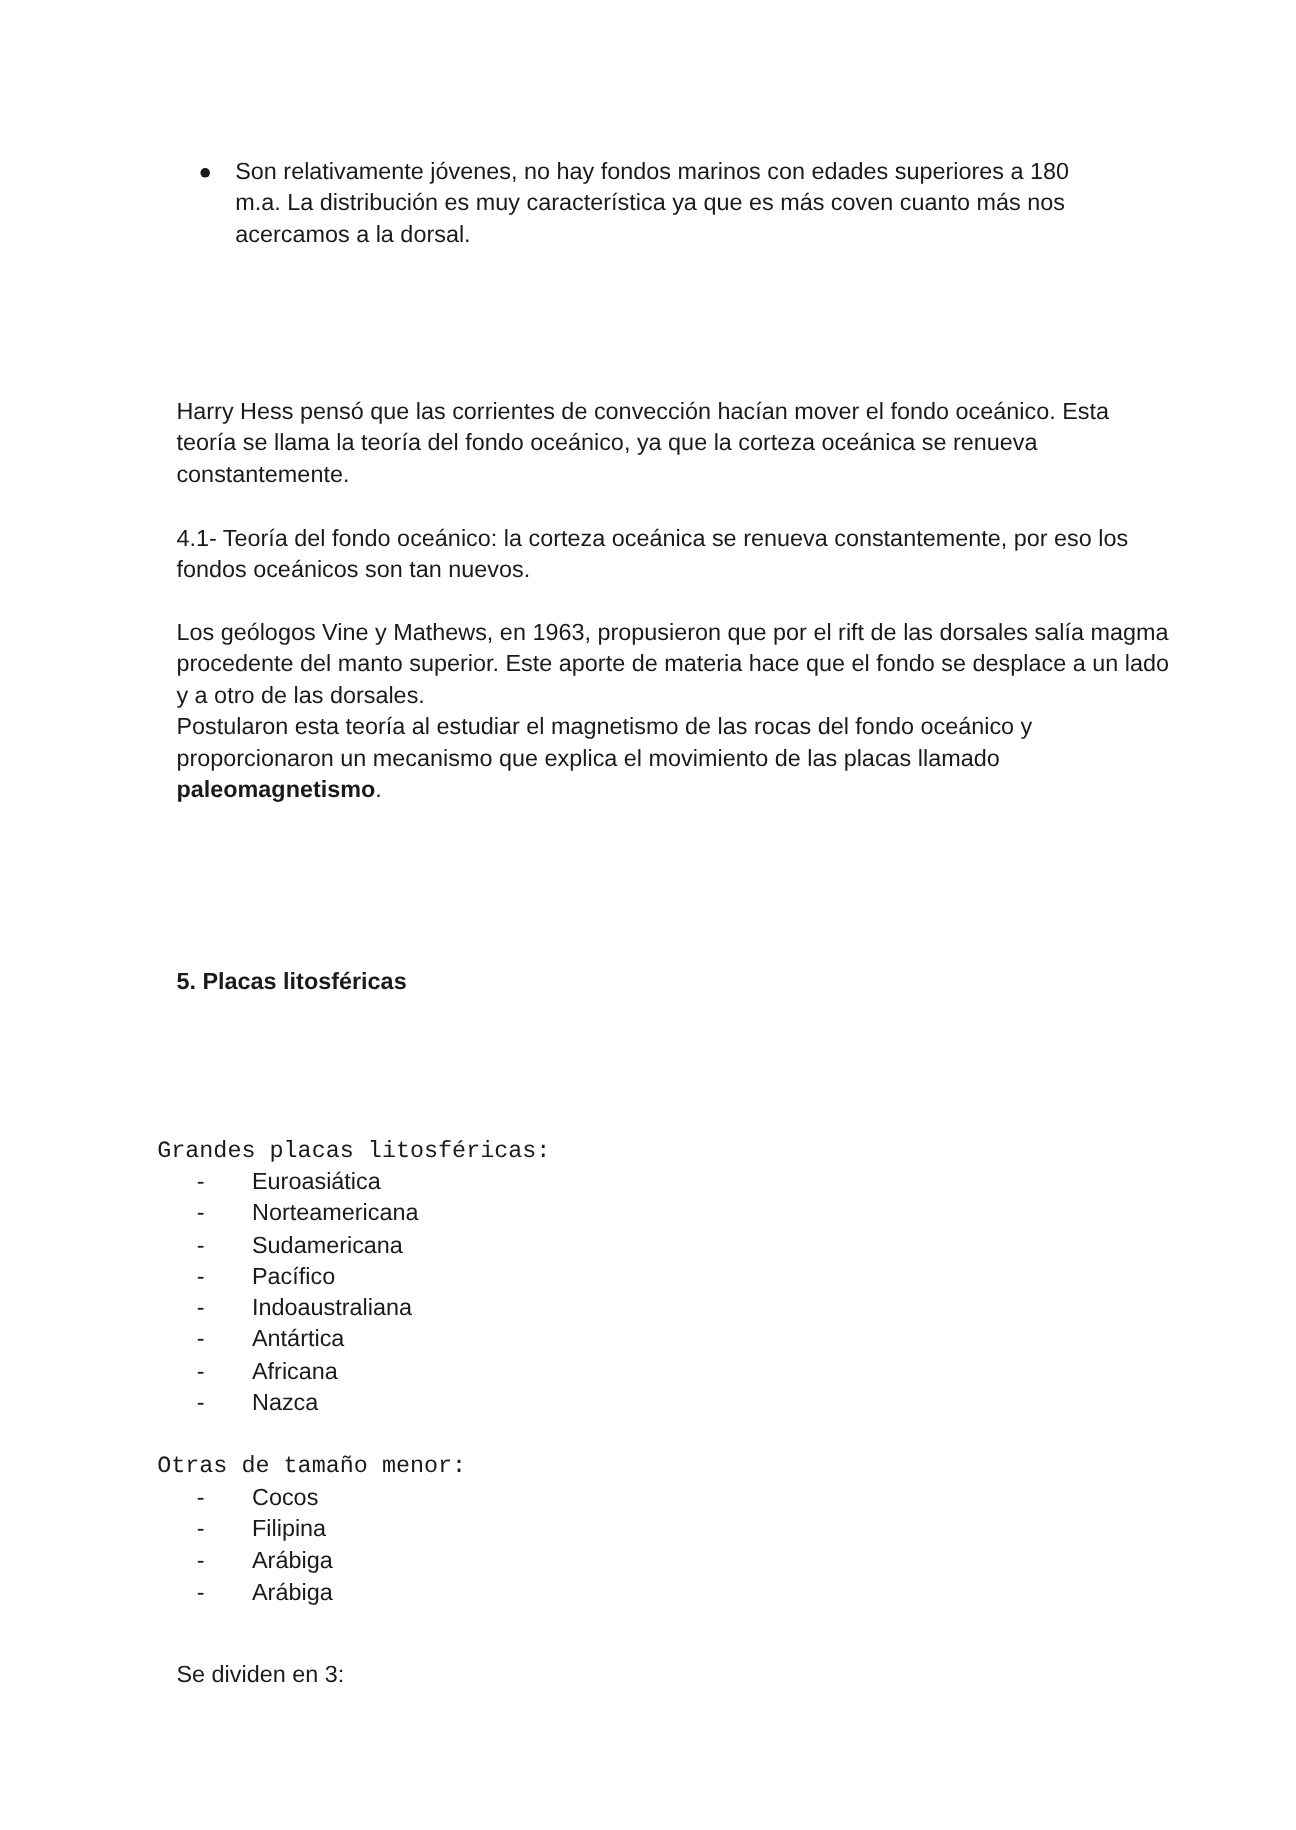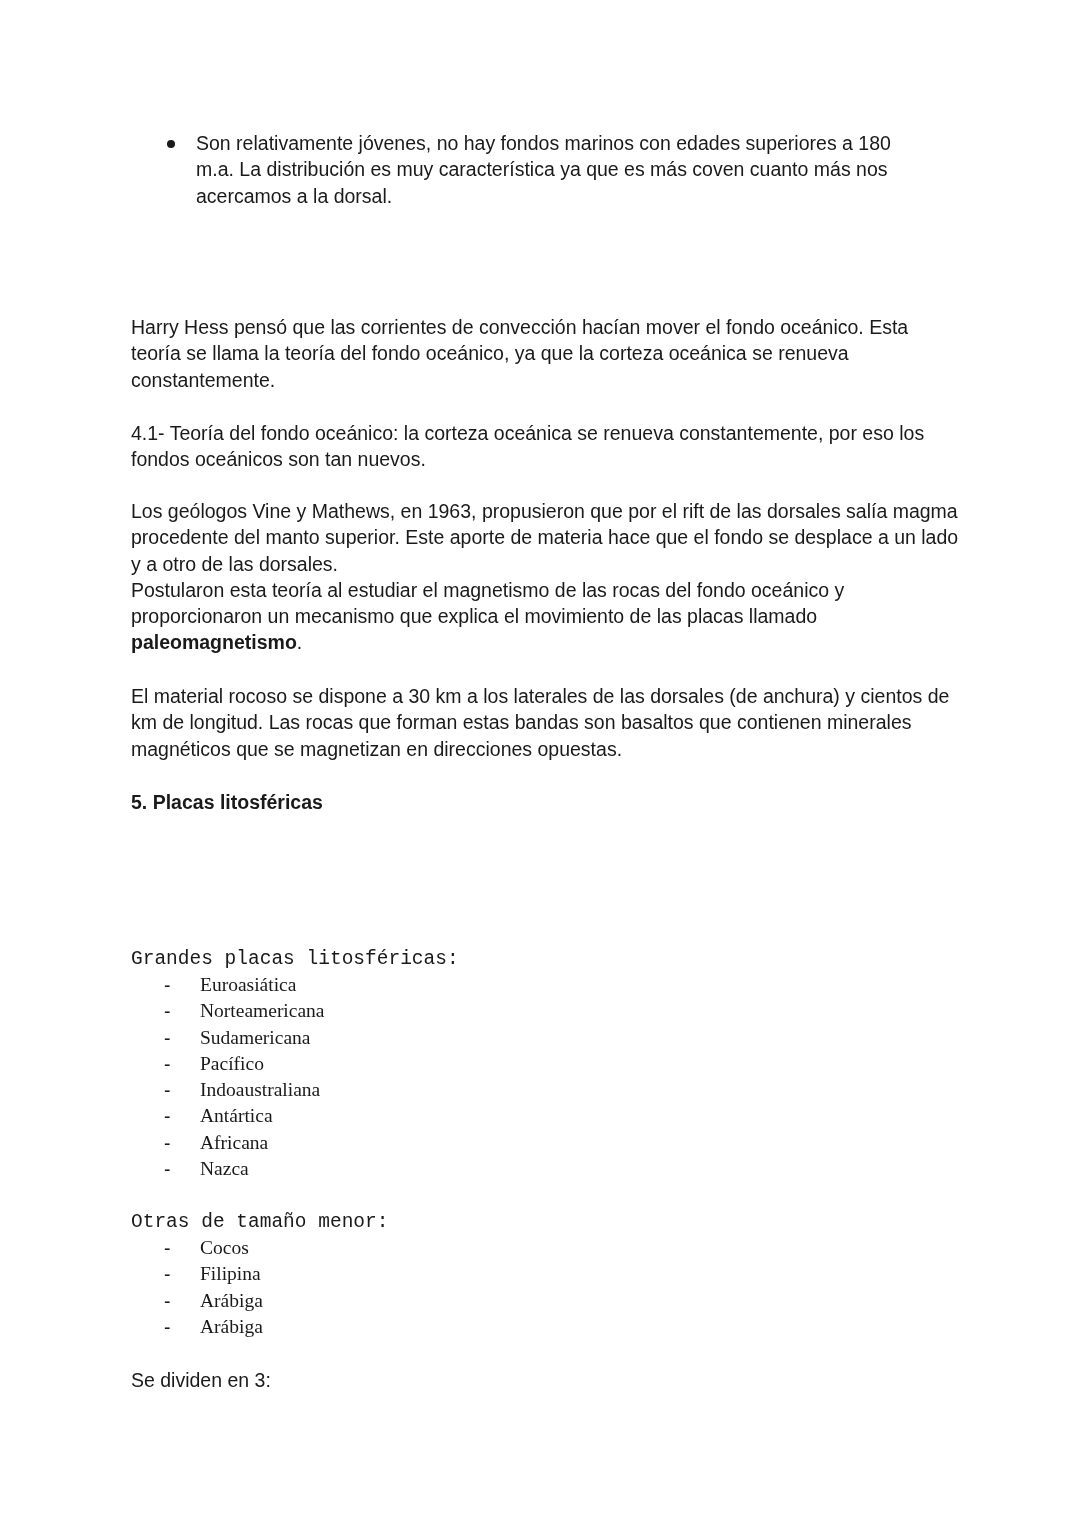--- a/index.html
+++ b/index.html
@@ -22,21 +22,21 @@
       left: 0;
       top: 0;
       width: 1080px;
       height: 1525px;
       border-radius: 17px;
     }
     .block {
       position: absolute;
       left: 131px;
       width: 830px;
-      margin: 0;
+      margin: 16px;
     }
     .bullet-item {
       position: absolute;
       left: 131px;
       width: 830px;
     }
     .bullet-dot {
       position: absolute;
       left: 36px;
       top: 10px;
@@ -71,23 +71,22 @@
     .dash-list li {
       position: relative;
       height: 26.3px;
     }
     .dash-list .dash {
       position: absolute;
       left: 33px;
     }
     .dash-list .item-text {
       position: absolute;
-      left: 69px;
+      left: 79px;
       white-space: nowrap;
-      font-family: Liberation Serif, serif;
     }
   </style>
 </head>
 <body>
 
 <div class="page">
 
   <div class="bullet-item" style="top:130px;">
     <span class="bullet-dot"></span>
     <span class="bullet-text">Son relativamente jóvenes, no hay fondos marinos con edades superiores a 180 m.a. La distribución es muy característica ya que es más coven cuanto más nos acercamos a la dorsal.</span>
@@ -97,21 +96,20 @@
   <p class="block" style="top:314px;">Harry Hess pensó que las corrientes de convección hacían mover el fondo oceánico. Esta teoría se llama la teoría del fondo oceánico, ya que la corteza oceánica se renueva constantemente.</p>
 
   <p class="block" style="top:420px;">4.1- Teoría del fondo oceánico: la corteza oceánica se renueva constantemente, por eso los fondos oceánicos son tan nuevos.</p>
 
   <div class="block" style="top:498px;">
     <span>Los geólogos Vine y Mathews, en 1963, propusieron que por el rift de las dorsales salía magma procedente del manto superior. Este aporte de materia hace que el fondo se desplace a un lado y a otro de las dorsales.</span><br>
     <span>Postularon esta teoría al estudiar el magnetismo de las rocas del fondo oceánico y proporcionaron un mecanismo que explica el movimiento de las placas llamado</span>
     <span class="bold">paleomagnetismo</span><span>.</span>
   </div>
 
-  <p class="block" style="top:683px;">El material rocoso se dispone a 30 km a los laterales de las dorsales (de anchura) y cientos de km de longitud. Las rocas que forman estas bandas son  basaltos que contienen minerales magnéticos que se magnetizan en direcciones opuestas.</p>
 
   <p class="block heading" style="top:789px;">5. Placas litosféricas</p>
 
 
   <div class="list-label" style="top:946px;">Grandes placas litosféricas:</div>
   <ul class="dash-list" style="top:972px;">
     <li>
         <span class="dash">-</span>
         <span class="item-text">Euroasiática</span>
       </li>

